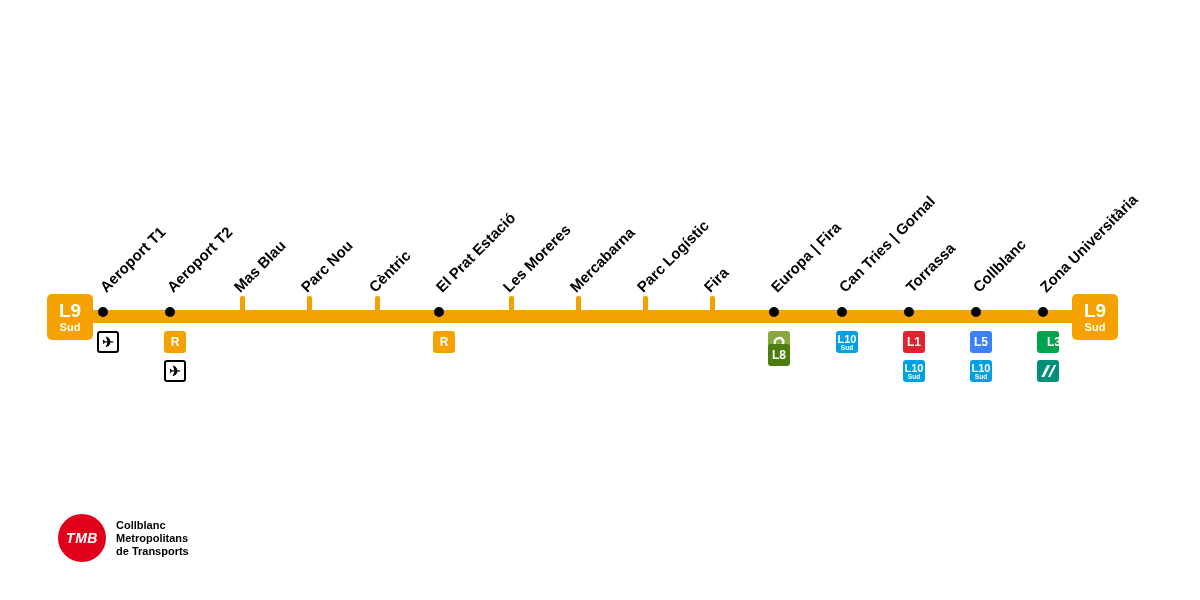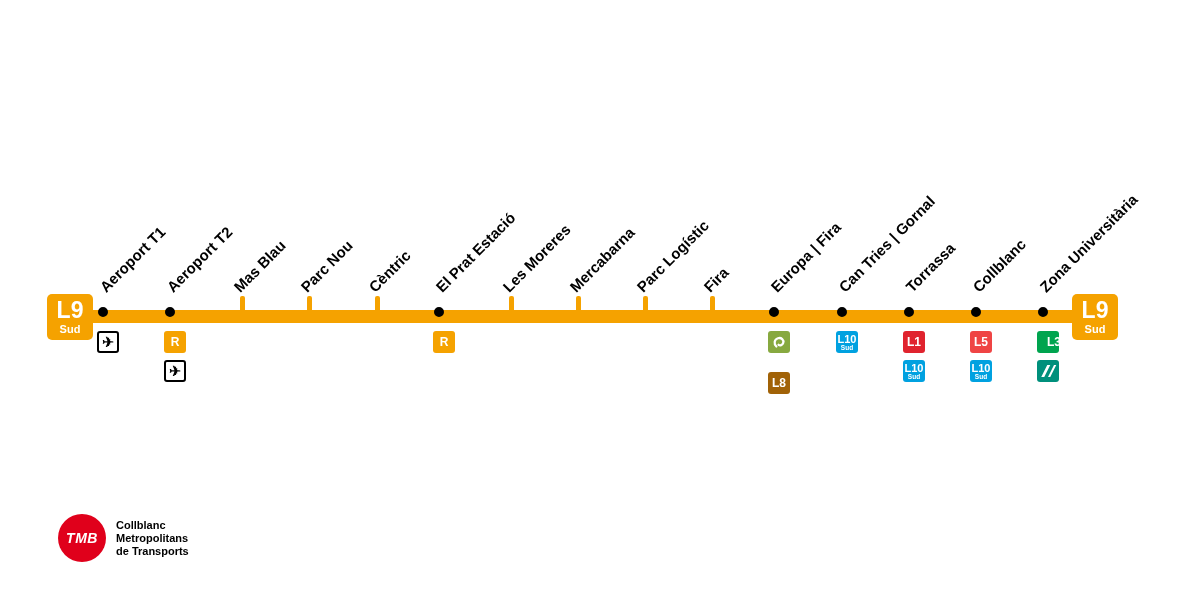--- a/index.html
+++ b/index.html
@@ -2,21 +2,21 @@
 <html><head>
 <meta charset="utf-8">
 <style>
   *{box-sizing:border-box}
   html,body{margin:0;padding:0}
   body{width:1200px;height:600px;background:#fff;font-family:"Liberation Sans",sans-serif}
   #canvas{position:relative;width:1200px;height:600px;background:#fff;overflow:hidden}
   #line-bar{position:absolute;left:70px;top:310px;width:1035px;height:13px;border-radius:6px;z-index:1}
   .endbadge{position:absolute;top:294px;width:46px;height:46px;border-radius:5px;color:#fff;
             display:flex;flex-direction:column;align-items:center;justify-content:center;z-index:3;line-height:1}
-  .endbadge .big{font-size:23px;font-weight:700}
+  .endbadge .big{font-size:19px;font-weight:700}
   .endbadge .small{font-size:11px;font-weight:700;margin-top:2px}
   #badge-left{left:47px}
   #badge-right{left:1072px}
   .marker{position:absolute;top:307px;width:10px;height:10px;border:5px solid #000;background:#fff;border-radius:50%;z-index:2}
   .tick{position:absolute;top:296px;width:5px;height:16px;border-radius:2px;z-index:0}
   .slabel{position:absolute;top:278px;height:18px;line-height:18px;font-size:15px;font-weight:700;color:#000;
           white-space:nowrap;transform:rotate(-45deg);transform-origin:0 100%;z-index:2}
   .cbadge{position:absolute;width:22px;height:22px;border-radius:3px;color:#fff;
           display:flex;flex-direction:column;align-items:center;justify-content:center;font-weight:700;z-index:2;overflow:hidden}
   .cbadge.single{font-size:12px}
@@ -59,37 +59,37 @@
       <div class="slabel" style="left: 646px;">Parc Logístic</div>
       <div class="tick" style="left: 710px; background: rgb(245, 162, 0);"></div>
       <div class="slabel" style="left: 713px;">Fira</div>
       <div class="marker" style="left: 769px;"></div>
       <div class="slabel" style="left: 780px;">Europa | Fira</div>
       <div class="cbadge" style="left: 768px; top: 331px; background: rgb(135, 169, 64);">
         <svg width="18" height="18" viewBox="0 0 24 24">
           <path d="M8.5 18 C4.8 14.5 5.5 8.6 10.6 7 C15.2 5.6 18.8 9.2 17.6 13.2 C16.7 16.2 13.4 17.3 11.4 15.7" fill="none" stroke="#fff" stroke-width="3" stroke-linecap="round"></path>
         </svg>
       </div>
-      <div class="cbadge single" style="left: 768px; top: 372px; background: #a16207;">L8</div>
+      <div class="cbadge single" style="left: 768px; top: 344px; background: #4d7c0f;">L8</div>
       <div class="marker" style="left: 837px;"></div>
       <div class="slabel" style="left: 848px;">Can Tries | Gornal</div>
       <div class="cbadge" style="left: 836px; top: 331px; background: rgb(0, 161, 224);">
         <span class="bl">L10</span>
         <span class="bs">Sud</span>
       </div>
       <div class="marker" style="left: 904px;"></div>
       <div class="slabel" style="left: 915px;">Torrassa</div>
       <div class="cbadge single" style="left: 903px; top: 331px; background: rgb(224, 35, 46);">L1</div>
       <div class="cbadge" style="left: 903px; top: 360px; background: rgb(0, 161, 224);">
         <span class="bl">L10</span>
         <span class="bs">Sud</span>
       </div>
       <div class="marker" style="left: 971px;"></div>
       <div class="slabel" style="left: 982px;">Collblanc</div>
-      <div class="cbadge single" style="left: 970px; top: 331px; background: #ef4444;">L5</div>
+      <div class="cbadge single" style="left: 970px; top: 331px; background: #3b82f6;">L5</div>
       <div class="cbadge" style="left: 970px; top: 360px; background: rgb(0, 161, 224);">
         <span class="bl">L10</span>
         <span class="bs">Sud</span>
       </div>
       <div class="marker" style="left: 1038px;"></div>
       <div class="slabel" style="left: 1049px;">Zona Universitària</div>
       <div class="cbadge single" style="left: 1037px; top: 331px; background: rgb(0, 164, 79); padding-left: 12px;">L3</div>
       <div class="cbadge" style="left: 1037px; top: 360px; background: rgb(0, 144, 124);">
         <svg width="18" height="18" viewBox="0 0 24 24">
           <path d="M3 20 L11 4 L15 4 L7 20 Z" fill="#fff"></path>

